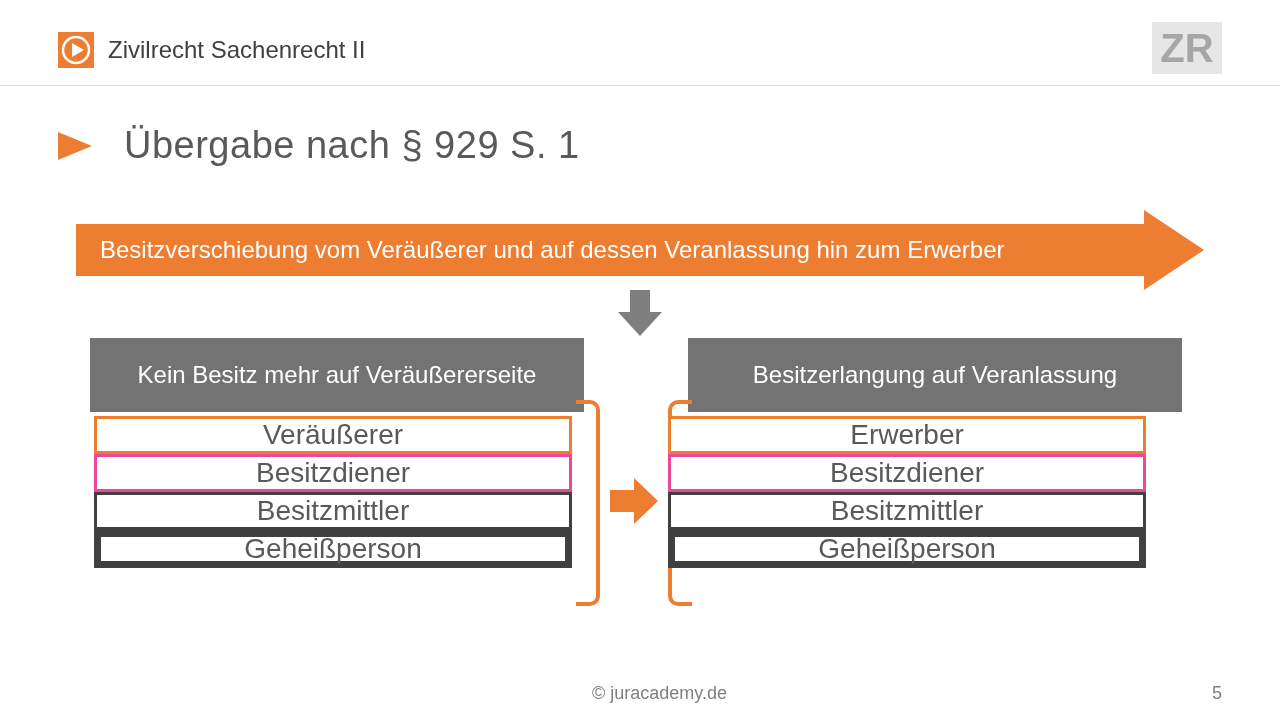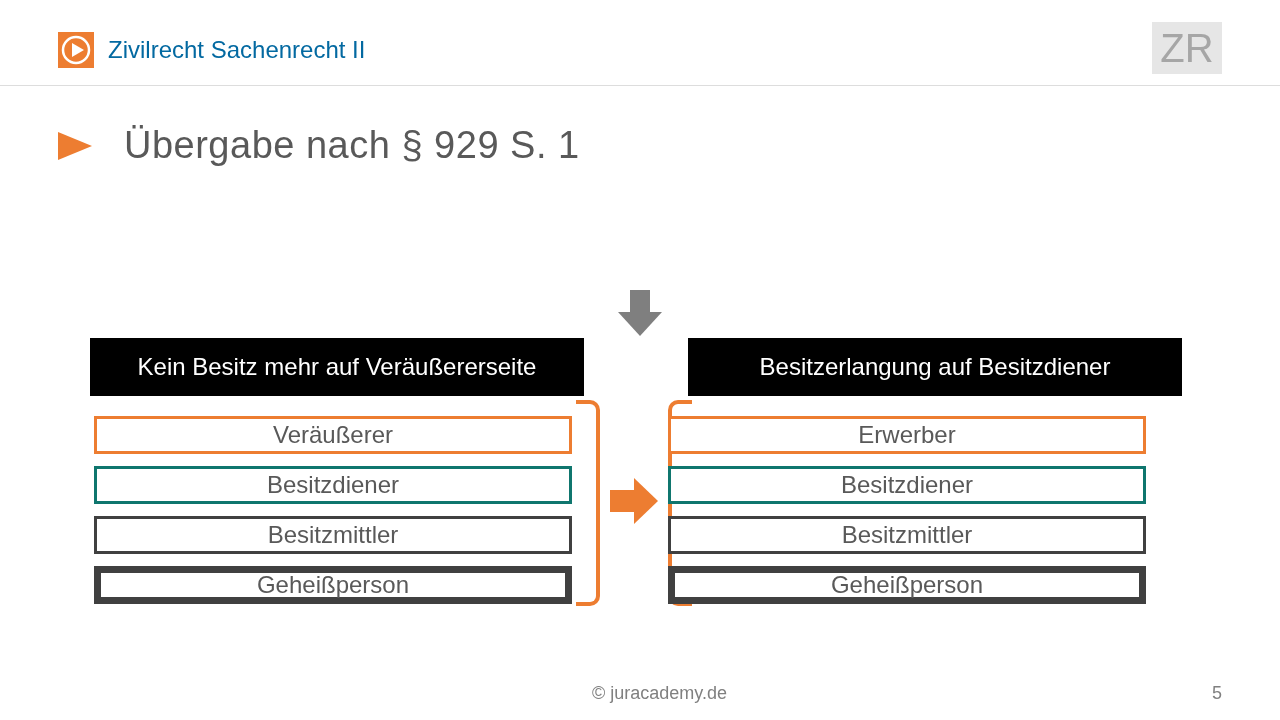--- a/index.html
+++ b/index.html
@@ -2,61 +2,61 @@
 <html><head>
 <meta charset="utf-8">
 <style>
   * { margin: 0; padding: 0; box-sizing: border-box; }
   html, body { width: 1280px; height: 720px; font-family: "Segoe UI", Arial, sans-serif; background: #fff; color: #595959; }
   .slide { position: relative; width: 1280px; height: 720px; background: #fff; }
 
   
   .hdr { position: absolute; top: 0; left: 0; right: 0; height: 86px; border-bottom: 1px solid #ddd; }
   .hdr .logo { position: absolute; left: 58px; top: 32px; width: 36px; height: 36px; }
-  .hdr .subject { position: absolute; left: 108px; top: 36px; font-size: 24px; color: #0369a1; }
-  .hdr .tag { position: absolute; right: 58px; top: 22px; width: 70px; height: 52px; background: #E6E6E6; color: #A6A6A6; font-size: 40px; font-weight: 400; text-align: center; line-height: 52px; letter-spacing: 0; margin-left: 36px; }
+  .hdr .subject { position: absolute; left: 108px; top: 36px; font-size: 24px; color: #404040; }
+  .hdr .tag { position: absolute; right: 58px; top: 22px; width: 70px; height: 52px; background: #E6E6E6; color: #A6A6A6; font-size: 40px; font-weight: 700; text-align: center; line-height: 52px; letter-spacing: 0; margin-left: 36px; }
 
   
   .title-row { position: absolute; left: 58px; top: 124px; display: flex; align-items: center; gap: 32px; }
   .tri { width: 0; height: 0; border-top: 14px solid transparent; border-bottom: 14px solid transparent; border-left: 34px solid #ED7D31; }
   .title { font-size: 38px; color: #595959; font-weight: 400; letter-spacing: 0.5px; }
 
   
   .band-wrap { position: absolute; left: 76px; top: 210px; width: 1128px; height: 80px; }
   .band-body { position: absolute; left: 0; top: 14px; height: 52px; width: 1068px; background: #ED7D31; display: flex; align-items: center; }
   .band-body .text { color: #fff; font-size: 24px; padding-left: 24px; white-space: nowrap; }
   .band-head { position: absolute; left: 1068px; top: 0; width: 0; height: 0; border-top: 40px solid transparent; border-bottom: 40px solid transparent; border-left: 60px solid #ED7D31; }
 
   
   .down-arrow { position: absolute; left: 618px; top: 290px; width: 44px; height: 46px; }
   .down-arrow .shaft { position: absolute; left: 12px; top: 0; width: 20px; height: 22px; background: #7F7F7F; }
   .down-arrow .head { position: absolute; left: 0; top: 22px; width: 0; height: 0; border-left: 22px solid transparent; border-right: 22px solid transparent; border-top: 24px solid #7F7F7F; }
 
   
-  .graybox { position: absolute; height: 58px; background: #000000; color: #fff; font-size: 24px; display: flex; align-items: center; justify-content: center; }
+  .graybox { position: absolute; height: 74px; background: #737373; color: #fff; font-size: 24px; display: flex; align-items: center; justify-content: center; }
   .gb-left  { left: 90px;  top: 338px; width: 494px; }
   .gb-right { left: 688px; top: 338px; width: 494px; }
 
   
   .bracket { position: absolute; top: 400px; width: 24px; height: 206px; border: 4px solid #ED7D31; }
   .br-left  { left: 576px; border-left: none; border-top-right-radius: 10px; border-bottom-right-radius: 10px; }
   .br-right { left: 668px; border-right: none; border-top-left-radius: 10px; border-bottom-left-radius: 10px; }
 
   
   .mid-arrow { position: absolute; left: 610px; top: 478px; width: 48px; height: 46px; }
   .mid-arrow .shaft { position: absolute; left: 0; top: 12px; width: 24px; height: 22px; background: #ED7D31; }
   .mid-arrow .head  { position: absolute; left: 24px; top: 0; width: 0; height: 0; border-top: 23px solid transparent; border-bottom: 23px solid transparent; border-left: 24px solid #ED7D31; }
 
   
   .col { position: absolute; top: 416px; width: 478px; }
   .col-left  { left: 94px; }
   .col-right { left: 668px; }
-  .item { height: 38px; margin-bottom: 12px; display: flex; align-items: center; justify-content: center; font-size: 24px; background: #fff; }
+  .item { height: 38px; display: flex; align-items: center; justify-content: center; font-size: 28px; background: #fff; }
   .b-orange { border: 3px solid #ED7D31; }
-  .b-dark   { border: 3px solid #0f766e; }
+  .b-dark   { border: 3px solid #ec4899; }
   .b-mid    { border: 3px solid #404040; }
   .b-light  { border: 7px solid #404040; }
 
   
   .copy { position: absolute; left: 0; right: 0; bottom: 16px; text-align: center; font-size: 18px; color: #808080; padding-left: 39px; }
   .pagenum { position: absolute; right: 58px; bottom: 16px; font-size: 18px; color: #808080; }
 </style>
 </head>
 <body>
 
@@ -72,28 +72,34 @@
     </div>
     <div class="subject">Zivilrecht Sachenrecht II</div>
     <div class="tag">ZR</div>
   </div>
 
   <div class="title-row">
     <div class="tri"></div>
     <div class="title">Übergabe nach § 929 S. 1</div>
   </div>
 
+  <div class="band-wrap">
+    <div class="band-body">
+      <span class="text">Besitzverschiebung vom Veräußerer und auf dessen Veranlassung hin zum Erwerber</span>
+    </div>
+    <div class="band-head"></div>
+  </div>
 
   <div class="down-arrow">
     <div class="shaft"></div>
       <div class="head"></div>
   </div>
 
   <div class="graybox gb-left">Kein Besitz mehr auf Veräußererseite</div>
-  <div class="graybox gb-right">Besitzerlangung auf Besitzdiener</div>
+  <div class="graybox gb-right">Besitzerlangung auf Veranlassung</div>
 
   <div class="bracket br-left"></div>
   <div class="bracket br-right"></div>
 
   <div class="mid-arrow">
     <div class="shaft"></div>
       <div class="head"></div>
   </div>
 
   <div class="col col-left">

